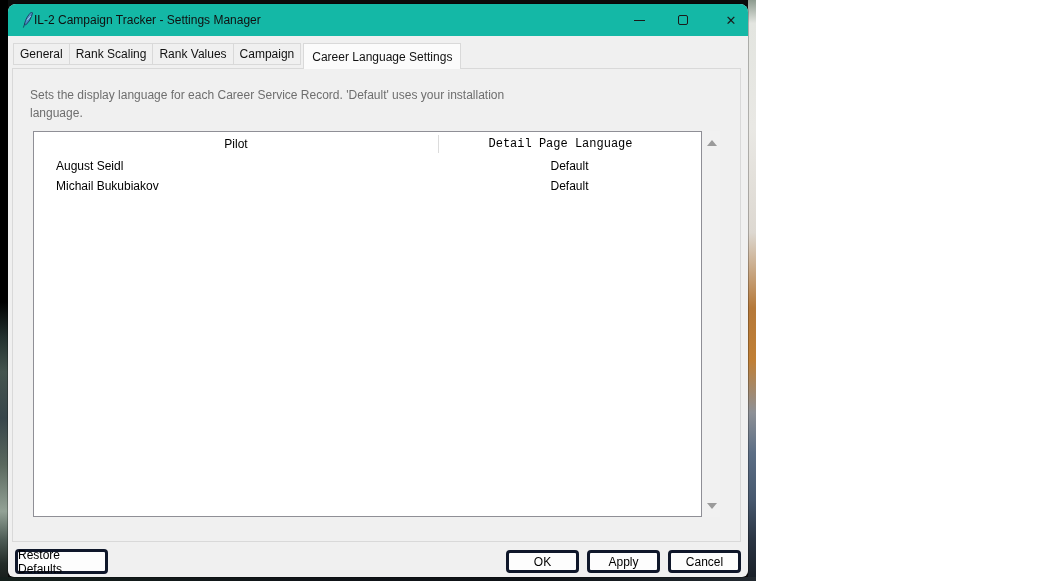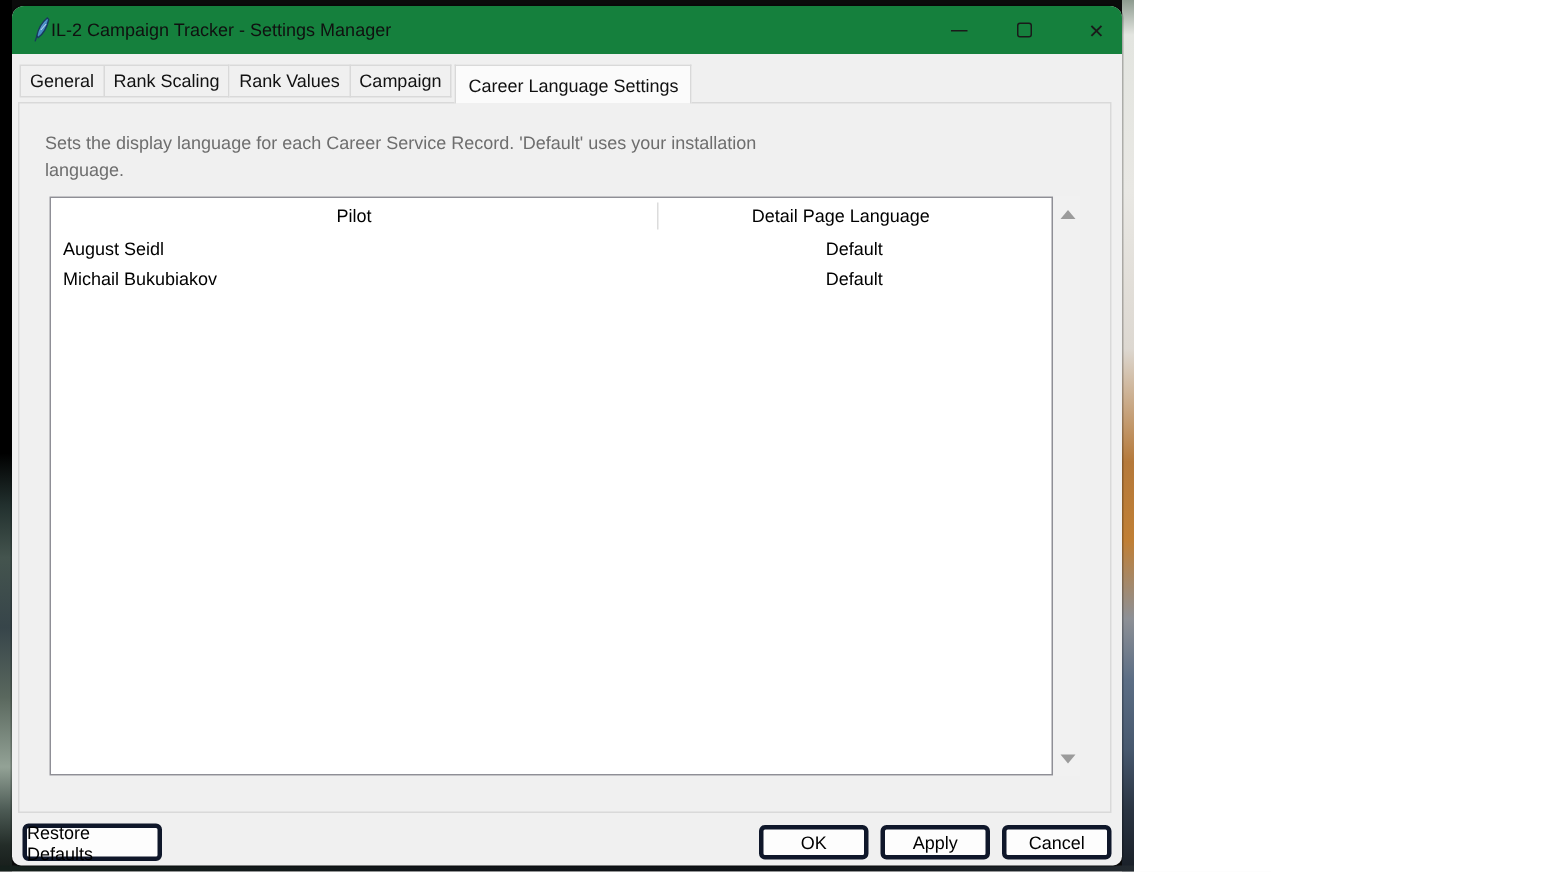--- a/index.html
+++ b/index.html
@@ -15,21 +15,21 @@
     background:linear-gradient(180deg,#8d9b8f 0%,#e3e5e0 4%,#e9e8e4 22%,#ddd8d1 40%,#b5793a 53%,#c07f35 62%,#8d9096 71%,#5c6e85 78%,#47586e 86%,#2a3442 93%,#191f27 100%); }
   #strip-bottom { position:absolute; left:0; top:577px; width:756px; height:4px;
     background:linear-gradient(90deg,#15201c 0%,#101418 40%,#0e1216 70%,#232a30 100%); }
 
   
   #win { position:absolute; left:8px; top:4px; width:740px; height:573px;
     background:#f0f0f0; border-radius:8px 8px 6px 6px; overflow:hidden;
     box-shadow:0 0 0 1px rgba(0,0,0,.25); }
 
   
-  #titlebar { position:absolute; left:0; top:0; width:100%; height:32px; background:#15803d;text-decoration:underline; }
+  #titlebar { position:absolute; left:0; top:0; width:100%; height:32px; background:#14b8a6;text-decoration:underline; }
   #app-icon { position:absolute; left:11px; top:7px; width:18px; height:18px; }
   #title-text { position:absolute; left:26px; top:9px; font-size:12px; color:#101010; white-space:nowrap; }
   .win-ctl { position:absolute; top:0; width:44px; height:32px; display:flex; align-items:center; justify-content:center; }
   #ctl-min { left:609px; }
   #ctl-max { left:653px; }
   #ctl-close { left:701px; }
   #ctl-min .bar { width:11px; height:1px; background:#1a1a1a; }
   #ctl-max .box { width:10px; height:10px; border:1.2px solid #1a1a1a; border-radius:2px; }
   #ctl-close .x { font-size:13px; color:#1a1a1a; line-height:1; }
 
@@ -45,24 +45,24 @@
     border:1px solid #d9d9d9; background:#f0f0f0; z-index:1; }
 
   #desc { position:absolute; left:22px; top:82px; width:505px; line-height:18px; color:#6e6e6e; z-index:2; }
 
   
   #table { position:absolute; left:25px; top:127px; width:669px; height:386px;
     background:#ffffff; border:1px solid #8f8f96; z-index:2; }
   #thead { position:relative; height:24px; display:flex; }
   .th { display:flex; align-items:center; justify-content:center; color:#000; }
   #th-pilot { width:404px; }
-  #th-lang { width:245px; }
+  #th-lang { width:245px;font-family:Liberation Mono, monospace; }
   #col-divider { position:absolute; left:404px; top:3px; width:1px; height:18px; background:#dcdcdc; }
   .tr { height:20px; display:flex; align-items:center; }
-  .td-pilot { width:404px; padding-left:8px; color:#000; }
+  .td-pilot { width:404px; padding-left:22px; color:#000; }
   .td-lang { width:263px; text-align:center; color:#000; }
 
   
   #vscroll { position:absolute; left:695px; top:127px; width:17px; height:386px; background:#f1f1f1; z-index:2; }
   .scroll-arrow { position:absolute; left:0; width:17px; height:17px; display:flex; align-items:center; justify-content:center; }
   #scroll-up { top:3px; }
   #scroll-down { bottom:3px; }
   .tri-up { width:0; height:0; border-left:5px solid transparent; border-right:5px solid transparent; border-bottom:6px solid #9b9b9b; }
   .tri-down { width:0; height:0; border-left:5px solid transparent; border-right:5px solid transparent; border-top:6px solid #9b9b9b; }
 

